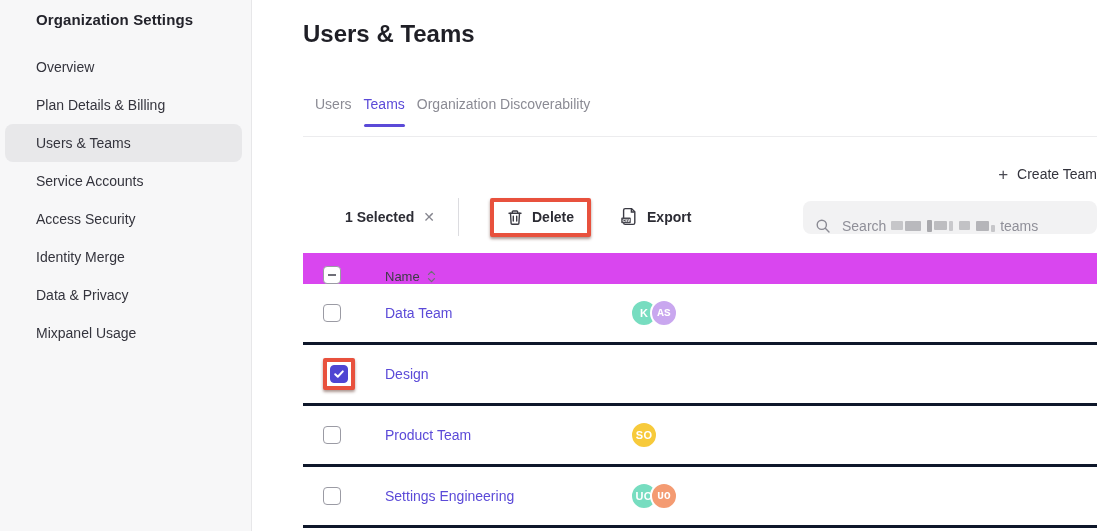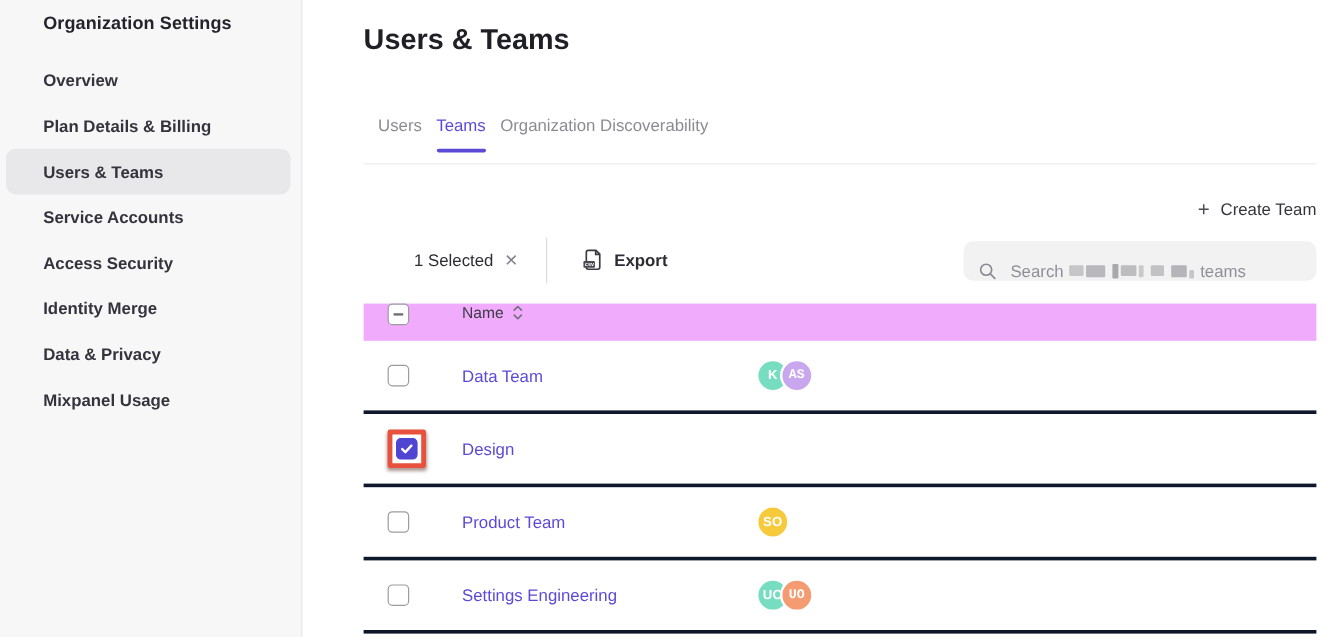--- a/index.html
+++ b/index.html
@@ -5,21 +5,21 @@
   * { margin:0; padding:0; box-sizing:border-box; }
   html,body { width:1108px; height:531px; overflow:hidden; background:#fff;
     font-family:"Liberation Sans","DejaVu Sans",sans-serif; color:#2d2d36; }
 
   
   .sidebar { position:absolute; left:0; top:0; bottom:0; width:252px;
     background:#f7f7f8; border-right:1px solid #e7e7e9; }
   .sidebar-title { padding:11px 0 0 36px; font-size:15px; font-weight:700; color:#23232b; letter-spacing:.1px; }
   .nav { margin-top:20px; }
   .nav-item { height:38px; line-height:38px; margin:0 9px 0 5px; padding-left:31px;
-    font-size:14px; color:#34343d; border-radius:8px; cursor:pointer; white-space:nowrap;font-weight:bold; }
+    font-size:14px; color:#34343d; border-radius:8px; cursor:pointer; white-space:nowrap; }
   .nav-item.active { background:#e8e8ea; }
 
   
   .main { position:absolute; left:253px; top:0; right:0; bottom:0; background:#fff; }
   .main-inner { margin:0 11px 0 50px; }
   h1.page-title { margin-top:20px; font-size:24px; font-weight:700; color:#1f1f26; }
 
   .tabs { margin-top:48px; padding-left:12px; display:flex; gap:12px;
     border-bottom:1px solid #ececee; }
   .tab { position:relative; padding-bottom:24px; font-size:14px; font-weight:500;
@@ -27,21 +27,21 @@
   .tab.active { color:var(--accent,#5b4ad8); }
   .tab.active::after { content:""; position:absolute; left:0; right:0; bottom:9px;
     height:3px; border-radius:2px; background:var(--accent,#5b4ad8); }
 
   .create-row { margin-top:28px; height:18px; display:flex; justify-content:flex-end; }
   .create-btn { display:inline-flex; align-items:center; gap:9px; font-size:14px;
     font-weight:500; color:#34343d; cursor:pointer; }
   .plus-glyph { font-size:17px; font-weight:400; color:#4a4a53; line-height:1; }
 
   .toolbar { margin-top:14px; height:40px; display:flex; align-items:center; }
-  .sel-label { margin-left:42px; font-size:14px; font-weight:400; color:#2c2c34; }
+  .sel-label { margin-left:42px; font-size:14px; font-weight:700; color:#2c2c34; }
   .clear-x { margin-left:9px; font-size:14px; color:#85858e; cursor:pointer; }
   .vdivider { width:1px; height:38px; background:#dcdce0; margin-left:23px; }
 
   .annotation-box { border:4px solid var(--annotation,#e8513d); border-radius:2px;
     box-shadow:0 2px 3px rgba(70,25,12,.45); background:#fff; }
   .delete-wrap { margin-left:31px; }
   .action-btn { display:inline-flex; align-items:center; gap:9px; padding:7px 13px;
     font-size:14px; font-weight:600; color:#2c2c34; cursor:pointer; background:#fff; border:none; }
   .export-btn { margin-left:23px; padding:7px 6px; }
 
@@ -50,21 +50,21 @@
   .searchbox svg { flex:none; }
   .ph { margin-left:11px; font-size:14px; color:#8f8f98; display:flex; align-items:center; white-space:pre; }
   .rb { display:inline-block; margin:0 1px; border-radius:1px; }
   .r1{width:12px;height:9px;background:#c6c6c9;} .r2{width:16px;height:10px;background:#b9b9bd;}
   .r3{width:5px;height:12px;background:#a9a9ad;margin-left:5px;} .r4{width:13px;height:9px;background:#bdbdc0;}
   .r5{width:4px;height:10px;background:#c9c9cc;} .r6{width:11px;height:9px;background:#c2c2c5;margin-left:5px;}
   .r7{width:13px;height:10px;background:#b5b5b9;margin-left:5px;} .r8{width:4px;height:7px;background:#c6c6c9;margin-top:5px;}
 
   
   .table { margin-top:16px; }
-  .thead { height:31px; background:#f0abfc; display:flex; align-items:flex-start; position:relative; }
+  .thead { height:31px; background:#d946ef; display:flex; align-items:flex-end; position:relative; }
   .trow { height:61px; border-bottom:3px solid #0f172a; display:flex; align-items:center; position:relative; }
   .cb-cell { width:82px; padding-left:20px; display:flex; align-items:center; }
   .checkbox { width:18px; height:18px; border:1.5px solid #9b9ba4; border-radius:4px;
     background:#fff; display:flex; align-items:center; justify-content:center; cursor:pointer; }
   .checkbox.indeterminate::after { content:""; width:8px; height:2px; background:#6f6f78; }
   .checkbox.checked { background:var(--checkbox-checked,#4f45d2); border-color:var(--checkbox-checked,#4f45d2); }
   .cb-annotation { padding:3px; display:inline-flex; }
   .col-name-header { font-size:13px; font-weight:500; color:#3c3c45; display:flex; align-items:center; gap:7px; cursor:pointer; }
   .team-link { font-size:14px; color:var(--accent,#5b4ad8); text-decoration:none; cursor:pointer; }
   .avatars { position:absolute; left:327px; display:flex; }
@@ -105,20 +105,31 @@
         <span class="plus-glyph">+</span>
         <span>Create Team</span>
       </div>
     </div>
 
     <div class="toolbar">
       <span class="sel-label">1 Selected</span>
       <span class="clear-x">✕</span>
       <span class="vdivider"></span>
 
+      <span class="annotation-box delete-wrap">
+        <button class="action-btn">
+          <svg width="16" height="17" viewBox="0 0 16 17" fill="none" stroke="#3a3a43" stroke-width="1.4" stroke-linecap="round" stroke-linejoin="round">
+            <path d="M2 4.2h12"></path>
+            <path d="M5.3 4.2V2.9c0-.5.4-.9.9-.9h3.6c.5 0 .9.4.9.9v1.3"></path>
+            <path d="M3.5 4.2l.6 10c0 .6.5 1 1 1h5.8c.5 0 1-.4 1-1l.6-10"></path>
+            <path d="M6.3 7.2v4.8M9.7 7.2v4.8"></path>
+          </svg>
+          <span>Delete</span>
+        </button>
+      </span>
 
       <button class="action-btn export-btn">
         <svg width="18" height="20" viewBox="0 0 18 20" fill="none">
           <path d="M3.6 3.2c0-.9.7-1.6 1.6-1.6h6.4l3.2 3.2v11c0 .9-.7 1.6-1.6 1.6H5.2c-.9 0-1.6-.7-1.6-1.6z" stroke="#3a3a43" stroke-width="1.4"></path>
           <path d="M11.4 1.8v3.2h3.2" stroke="#3a3a43" stroke-width="1.4"></path>
           <rect x="1.2" y="10.6" width="9.6" height="5.6" rx="1" fill="#4a4a52"></rect>
           <text x="2.4" y="15" font-size="4.6" fill="#ffffff" font-family="Liberation Sans, sans-serif" font-weight="700">csv</text>
         </svg>
         <span>Export</span>
       </button>

